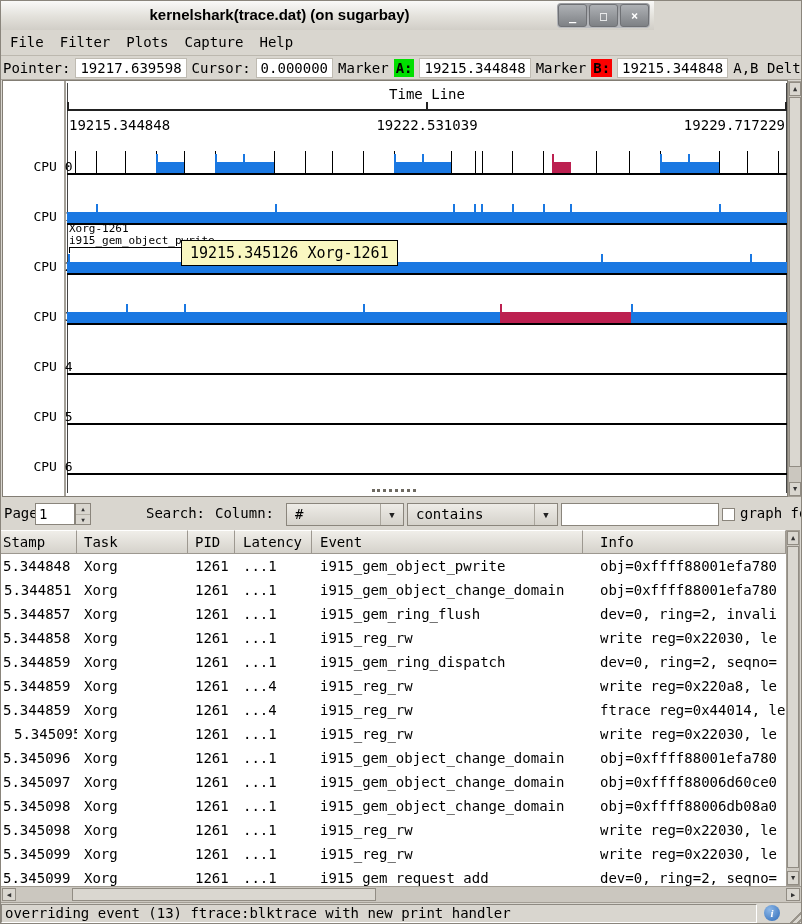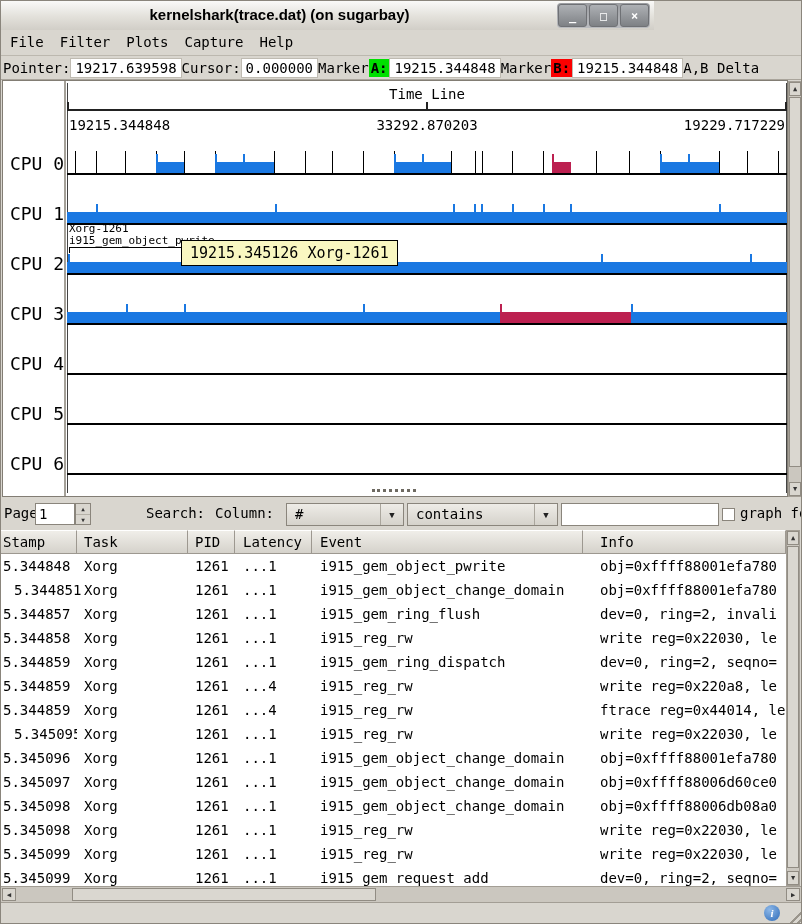--- a/index.html
+++ b/index.html
@@ -23,44 +23,44 @@
     background:linear-gradient(#aeb1b5,#7e8185);color:#fff;font-size:12px;font-weight:bold;
     display:flex;align-items:center;justify-content:center;line-height:1;}
 
   
   .menubar{position:absolute;left:0;top:30px;width:802px;height:26px;background:#d9d6cf;
     border-bottom:1px solid #bcb8af;padding-left:2px;box-sizing:border-box;}
   .menu-item{display:inline-block;padding:4px 8px;font-size:14px;}
 
   
   .markerbar{position:absolute;left:0;top:56px;width:802px;height:24px;background:#d9d6cf;
-    border-bottom:1px solid #a9a49b;display:flex;align-items:center;
+    border-bottom:1px solid #a9a49b;display:flex;align-items:center;gap:5px;
     padding-left:3px;white-space:nowrap;overflow:hidden;box-sizing:border-box;}
   .mval{background:#fff;border:1px solid #bfbbb2;padding:0 4px;line-height:18px;height:18px;}
   .badge{padding:0 2px;line-height:18px;height:18px;font-weight:bold;}
   .badge.a{background:#00df00;}
   .badge.b{background:#fb0000;}
 
   
   .graphpane{position:absolute;left:2px;top:80px;width:786px;height:417px;background:#fff;
     border:1px solid #827d74;box-sizing:border-box;}
   .lblsep{position:absolute;left:61px;top:0;bottom:0;width:2px;background:#a5a199;}
   .canvas-borders{position:absolute;left:64px;top:2px;width:720px;height:410px;
     border-left:1px solid #444;border-right:1px solid #444;box-sizing:border-box;}
   .glabel-title{position:absolute;left:64px;width:720px;top:5px;text-align:center;font-size:14px;}
   .axisline{position:absolute;left:64px;width:720px;top:28px;border-top:2px solid #222;}
   .axistick{position:absolute;top:21px;width:2px;height:7px;background:#222;}
   .axislabels{position:absolute;left:64px;width:720px;top:36px;height:16px;}
   .tlab{position:absolute;font-size:14px;white-space:nowrap;}
   .tlab0{left:2px;} .tlab1{left:50%;transform:translateX(-50%);} .tlab2{right:2px;}
 
   .cpu-band{position:absolute;left:0;width:100%;height:24px;}
-  .cpu-label{position:absolute;left:0;top:0;width:62px;height:24px;display:flex;
+  .cpu-label{position:absolute;left:16px;top:0;width:62px;height:24px;display:flex;
     align-items:flex-end;justify-content:center;padding-left:6px;box-sizing:border-box;
-    font-size:18px;padding-bottom:1px;}
+    font-size:13px;padding-bottom:1px;}
   .cpu-row{position:absolute;left:64px;top:0;width:720px;height:24px;}
   .baseline{position:absolute;left:0;right:0;bottom:0;height:2px;background:#000;}
   .tkk{position:absolute;top:0;bottom:2px;width:1px;background:#000;}
   .bar{position:absolute;bottom:2px;height:11px;}
   .tkb{position:absolute;top:3px;height:9px;width:2px;}
   .tkr{position:absolute;top:3px;height:9px;width:2px;}
 
   .anno1{position:absolute;left:66px;top:141px;font-size:11px;white-space:nowrap;z-index:5;}
   .anno2{position:absolute;left:66px;top:153px;font-size:11px;white-space:nowrap;z-index:5;
     border-bottom:1px solid #000;}
@@ -166,21 +166,21 @@
 <div class="graphpane">
   <div class="lblsep"></div>
   <div class="canvas-borders"></div>
   <div class="glabel-title">Time Line</div>
   <div class="axisline"></div>
   <div class="axistick" style="left:64px;"></div>
   <div class="axistick" style="left:423px;"></div>
   <div class="axistick" style="left:782px;"></div>
   <div class="axislabels" id="time-labels">
       <span class="tlab tlab0">19215.344848</span>
-      <span class="tlab tlab1">33292.870203</span>
+      <span class="tlab tlab1">19222.531039</span>
       <span class="tlab tlab2">19229.717229</span>
     </div>
   <div id="graph-rows">
       <div class="cpu-band" style="top: 70px;">
         <div class="cpu-label">CPU 0</div>
         <div class="cpu-row">
           <div class="tkk" style="left: 1.1%;"></div>
           <div class="tkk" style="left: 4%;"></div>
           <div class="tkk" style="left: 8%;"></div>
           <div class="tkk" style="left: 12.3%;"></div>
@@ -325,21 +325,21 @@
 <div class="tbody" id="tbody">
     <div class="tr">
       <div class="td" style="left: 0px; width: 77px; padding-left: 3px;">5.344848</div>
       <div class="td" style="left: 77px; width: 111px; padding-left: 7px;">Xorg</div>
       <div class="td" style="left: 188px; width: 47px; padding-left: 7px;">1261</div>
       <div class="td" style="left: 235px; width: 77px; padding-left: 8px;">...1</div>
       <div class="td" style="left: 312px; width: 271px; padding-left: 8px;">i915_gem_object_pwrite</div>
       <div class="td" style="left: 583px; width: 203px; padding-left: 17px;">obj=0xffff88001efa780</div>
     </div>
     <div class="tr">
-      <div class="td" style="left: 10px; width: 77px; padding-left: 4px;">5.344851</div>
+      <div class="td" style="left: 0px; width: 77px; padding-left: 4px;">5.344851</div>
       <div class="td" style="left: 77px; width: 111px; padding-left: 7px;">Xorg</div>
       <div class="td" style="left: 188px; width: 47px; padding-left: 7px;">1261</div>
       <div class="td" style="left: 235px; width: 77px; padding-left: 8px;">...1</div>
       <div class="td" style="left: 312px; width: 271px; padding-left: 8px;">i915_gem_object_change_domain</div>
       <div class="td" style="left: 583px; width: 203px; padding-left: 17px;">obj=0xffff88001efa780</div>
     </div>
     <div class="tr">
       <div class="td" style="left: 0px; width: 77px; padding-left: 3px;">5.344857</div>
       <div class="td" style="left: 77px; width: 111px; padding-left: 7px;">Xorg</div>
       <div class="td" style="left: 188px; width: 47px; padding-left: 7px;">1261</div>
@@ -443,17 +443,18 @@
   <div class="sbtn down">▼</div>
 </div>
 
 <div class="hscroll">
   <div class="hbtn left">◀</div>
   <div class="hthumb"></div>
   <div class="hbtn right">▶</div>
 </div>
 
 <div class="statusbar">
+  <div class="statusbox">overriding event (13) ftrace:blktrace with new print handler</div>
   <div class="infoicon">i</div>
   <div class="gripcorner"></div>
 </div>
 
 <div class="frame"></div>
 
 </body></html>

